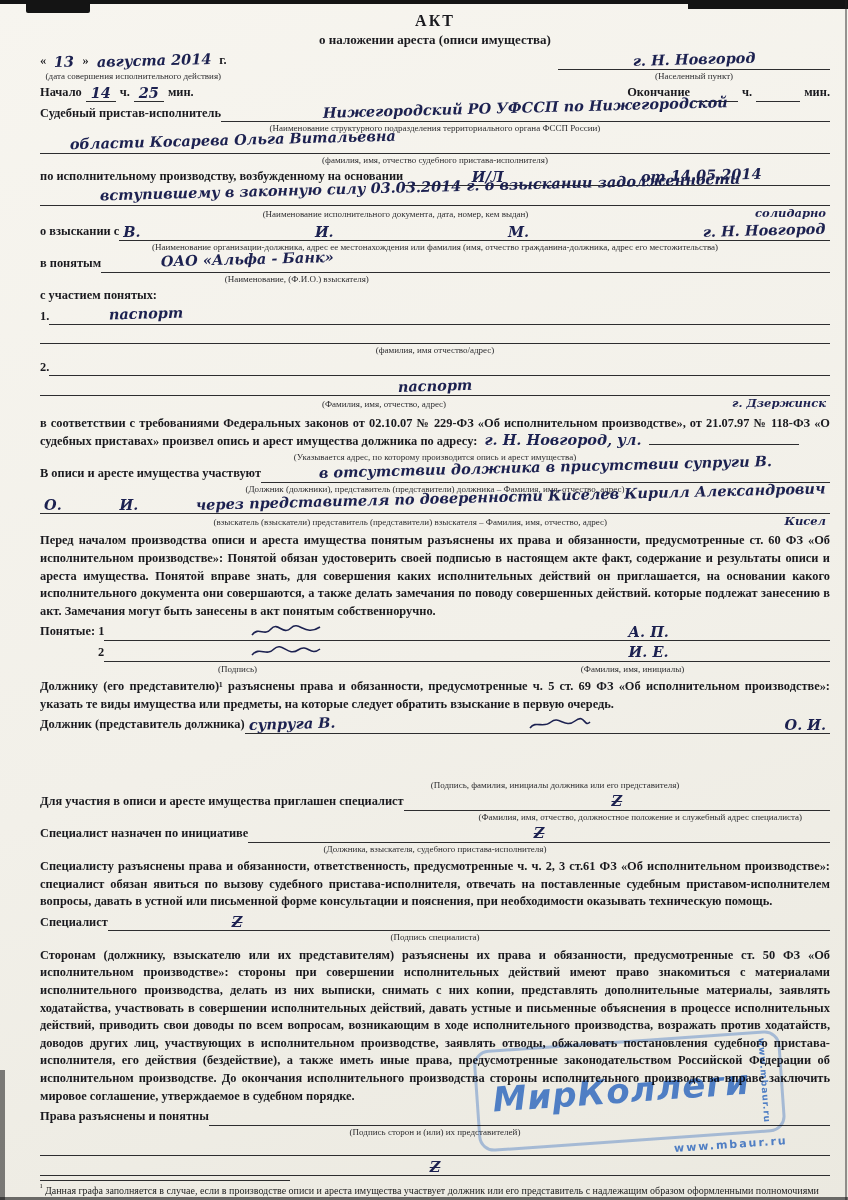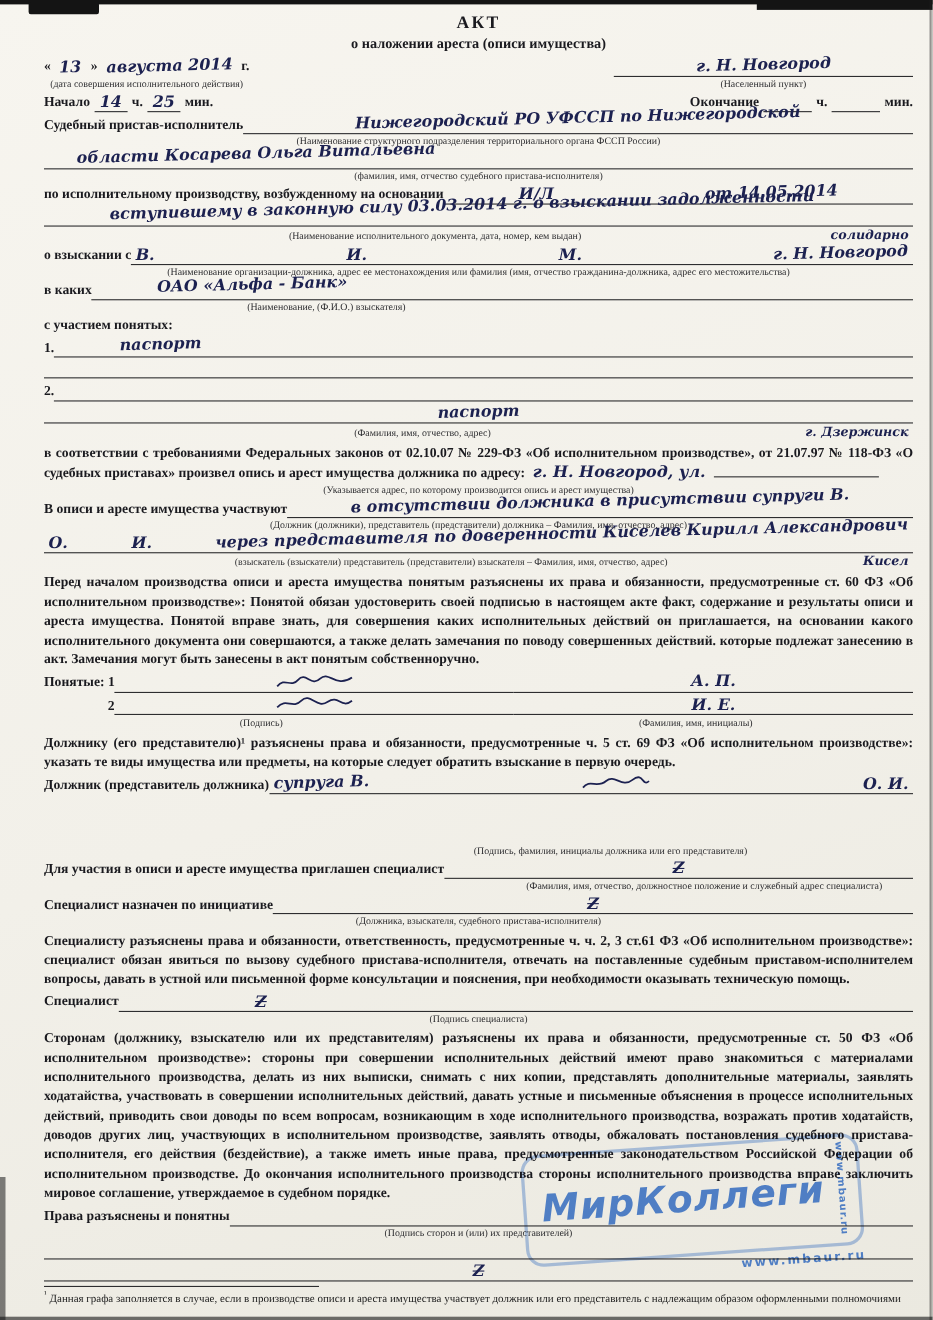--- a/index.html
+++ b/index.html
@@ -163,39 +163,40 @@
     <span class="fill between">
       <span class="hw">В.</span>
       <span class="hw">И.</span>
       <span class="hw">М.</span>
       <span class="hw tilt">г. Н. Новгород</span>
     </span>
   </div>
   <div class="cap">(Наименование организации-должника, адрес ее местонахождения или фамилия (имя, отчество гражданина-должника, адрес его местожительства)</div>
 
   <div class="row">
-    <span class="lbl">в каких</span>
+    <span class="lbl">в понятым</span>
     <span class="fill">
         <span class="hw tilt pl60">ОАО «Альфа - Банк»</span>
       </span>
   </div>
   <div class="cap w65">(Наименование, (Ф.И.О.) взыскателя)</div>
 
   <div class="row">
     <span class="lbl">с участием понятых:</span>
   </div>
   <div class="row">
     <span class="lbl">1.</span>
     <span class="fill">
         <span class="hw tilt pl60">паспорт</span>
       </span>
   </div>
   <div class="row">
       <span class="fill"></span>
     </div>
+  <div class="cap">(фамилия, имя отчество/адрес)</div>
   <div class="row">
     <span class="lbl">2.</span>
     <span class="fill"></span>
   </div>
   <div class="row">
     <span class="fill center">
         <span class="hw tilt">паспорт</span>
       </span>
   </div>
   <div class="caprow">

